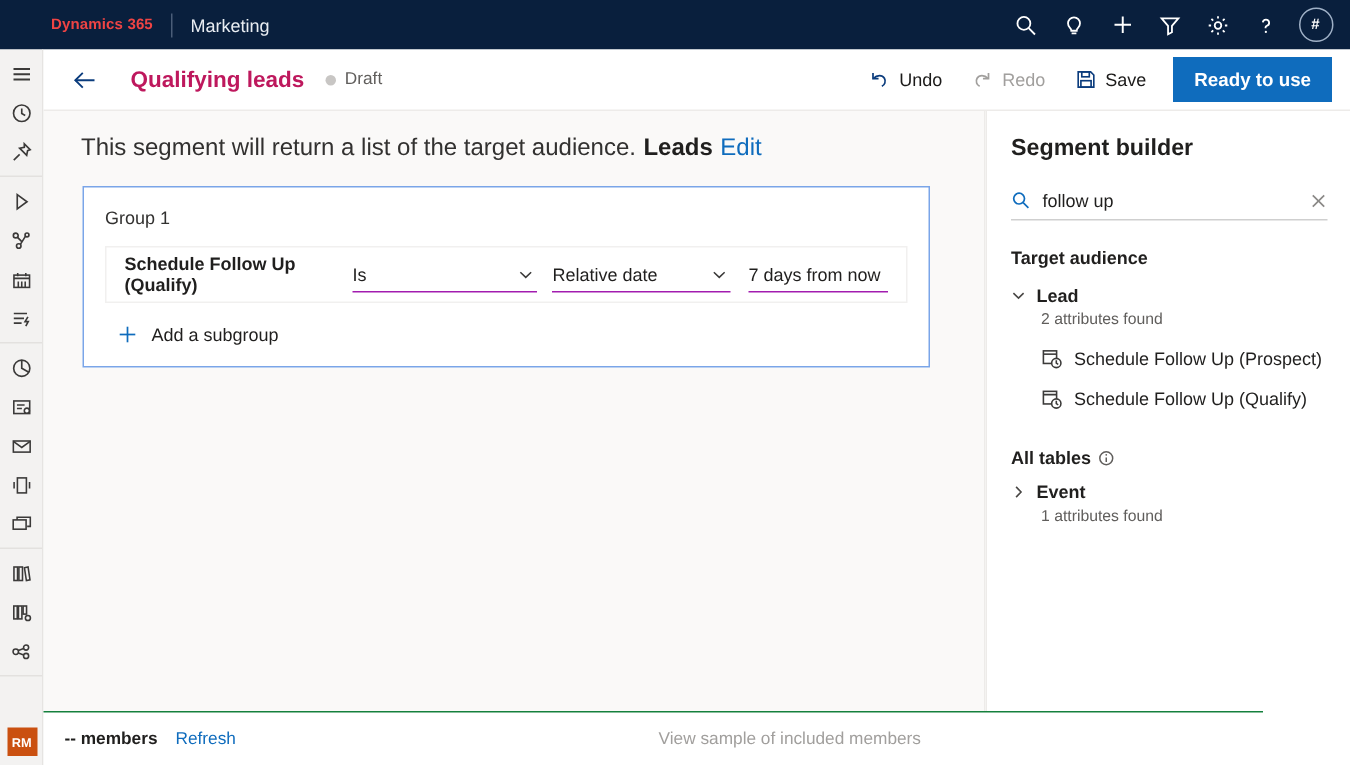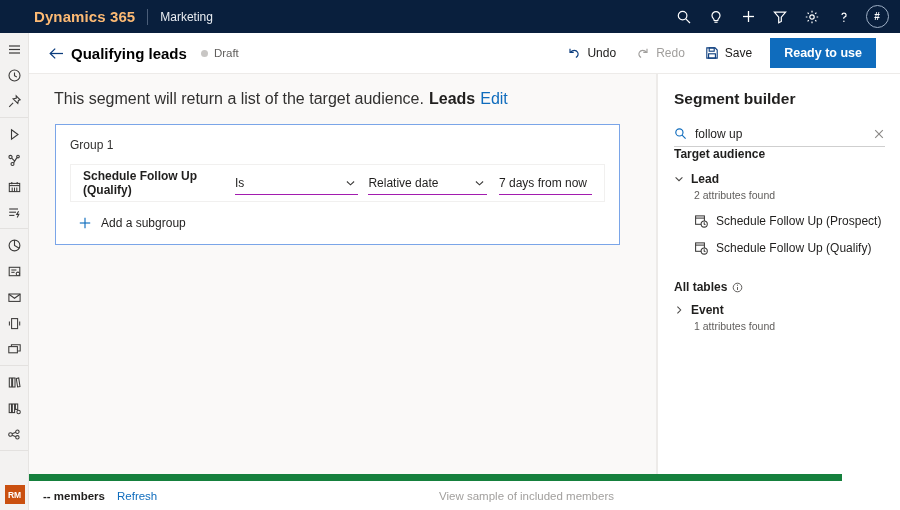--- a/index.html
+++ b/index.html
@@ -13,21 +13,21 @@
   .app { position: relative; width: 900px; height: 510px; }
 
   
   .suitebar {
     position: absolute; left: 0; top: 0; width: 900px; height: 33px;
     background: #091f3d;
     display: flex; align-items: center;
   }
   .brand-wrap { display: flex; align-items: center; padding-left: 34px; }
   .brand {
-    color: #fdba74; font-size: 15px; font-weight: bold; letter-spacing: .1px;
+    color: #ef4444; font-size: 10px; font-weight: bold; letter-spacing: .1px;
   }
   .brand-sep {
     width: 1px; height: 16px; background: #4a5d78; margin: 0 12px;
   }
   .app-name { color: #e9edf2; font-size: 12px; }
   .suitebar-right {
     margin-left: auto; display: flex; align-items: center; height: 33px; padding-right: 6px;
   }
   .sb-icon {
     width: 32px; height: 33px; display: flex; align-items: center; justify-content: center;
@@ -71,28 +71,28 @@
   .cmdbar {
     position: absolute; left: 29px; top: 33px; width: 871px; height: 41px;
     background: #ffffff; border-bottom: 1px solid #edebe9;
     display: flex; align-items: center;
   }
   .back-btn {
     width: 30px; height: 32px; margin-left: 12px;
     display: flex; align-items: center; justify-content: center; color: #0b3c7d;
   }
   .page-title {
-    font-size: 15px; font-weight: bold; color: #000000; margin-left: 0;
+    font-size: 15px; font-weight: bold; color: #be185d; margin-left: 16px;
   }
   .status-wrap { display: flex; align-items: center; margin-left: 14px; }
   .status-dot {
     width: 7px; height: 7px; border-radius: 50%; background: #c8c6c4; margin-right: 6px;
   }
   .status-text { font-size: 11.5px; color: #605e5c; }
-  .cmd-right { margin-left: auto; display: flex; align-items: center; padding-right: 24px; }
+  .cmd-right { margin-left: auto; display: flex; align-items: center; padding-right: 12px; }
   .cmd-btn {
     display: flex; align-items: center; gap: 6px;
     height: 30px; padding: 0 10px; font-size: 12px; color: #1b1a19;
   }
   .cmd-btn.disabled { color: #a19f9d; }
   .cmd-btn.disabled svg { color: #a19f9d; }
   .cmd-btn svg { display: block; color: #0b3c7d; }
   .primary-btn {
     height: 30px; padding: 0 14px; margin-left: 8px;
     background: #0f6cbd; color: #ffffff; font-size: 12.5px; font-weight: bold;
@@ -155,40 +155,40 @@
   }
   .search-box {
     margin-top: 13px; height: 26px; width: 211px;
     display: flex; align-items: center; border-bottom: 1px solid #cfcfcf;
   }
   .search-icon { color: #0f6cbd; display: flex; margin-right: 8px; }
   .search-value { font-size: 12px; color: #201f1e; flex: 1; }
   .clear-icon { color: #8a8886; display: flex; }
 
   .section-head {
-    font-size: 12px; font-weight: bold; color: #201f1e;
+    margin-top: 18px; font-size: 12px; font-weight: bold; color: #201f1e;
     display: flex; align-items: center; gap: 5px;
   }
   .tree-node {
     margin-top: 11px; display: flex; align-items: center; gap: 7px;
   }
   .tree-chev { color: #484644; display: flex; width: 10px; }
   .tree-label { font-size: 12px; font-weight: bold; color: #201f1e; }
   .tree-count { font-size: 10.5px; color: #605e5c; margin: 3px 0 0 20px; }
   .attr-item {
     margin-top: 13px; margin-left: 20px; display: flex; align-items: center; gap: 8px;
   }
   .attr-icon { display: flex; color: #3b3a39; }
   .attr-label { font-size: 12px; color: #201f1e; }
   .info-icon { color: #605e5c; display: flex; }
 
   
   .footer {
     position: absolute; left: 29px; top: 474px; width: 813px; height: 36px;
-    background: #ffffff; border-top: 7px solid #15803d;
+    background: #ffffff; border-top: 1px solid #15803d;
     display: flex; align-items: center; padding: 0 16px 0 14px;
   }
   .members { font-size: 11.5px; font-weight: bold; color: #201f1e; }
   .refresh-link { font-size: 11.5px; color: #0f6cbd; margin-left: 12px; }
   .sample-text { margin-left: auto; font-size: 11.5px; color: #a19f9d; padding-right: 212px; }
 </style>
 </head>
 <body>
 
 <div class="app">

